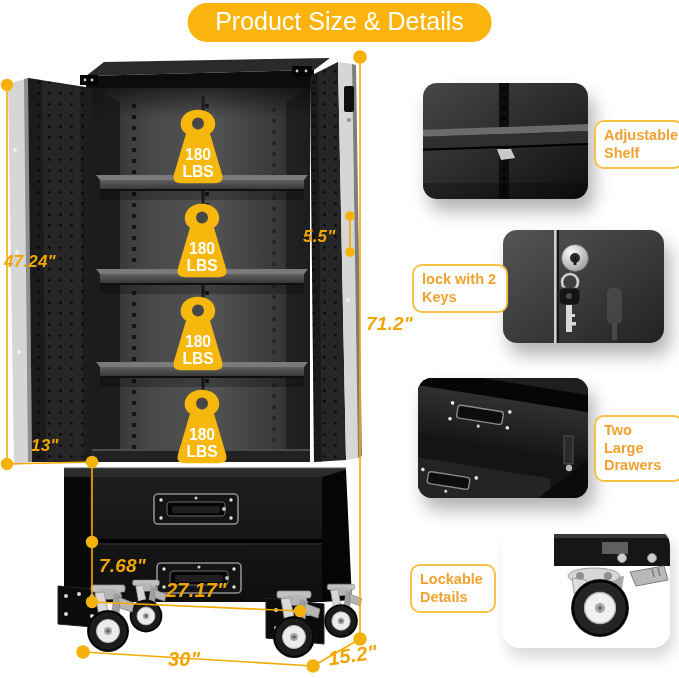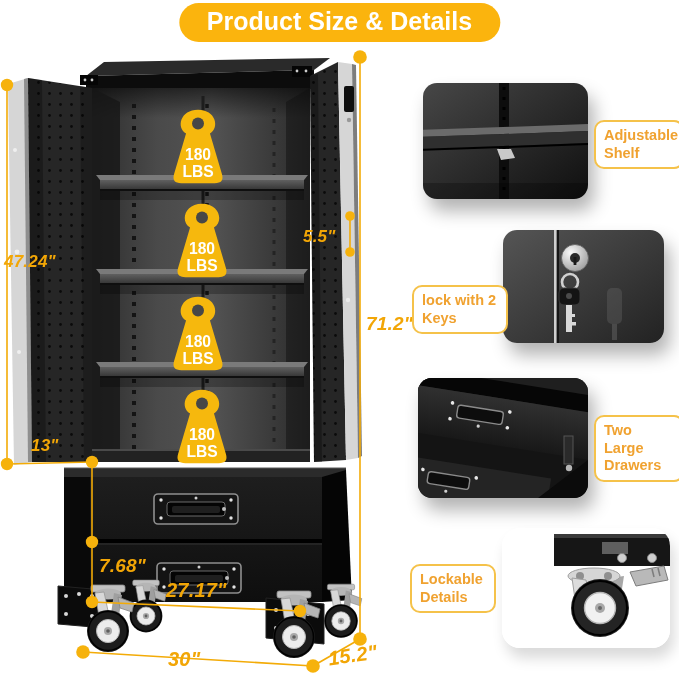--- a/index.html
+++ b/index.html
@@ -1,20 +1,20 @@
 <!DOCTYPE html>
 <html><head>
 <meta charset="utf-8">
 <style>
   html,body{margin:0;padding:0;background:#fff;}
   #stage{position:relative;width:679px;height:678px;background:#ffffff;overflow:hidden;
          font-family:"Liberation Sans",sans-serif;}
   #cab-svg{position:absolute;left:0;top:0;z-index:1;}
   .title-pill{position:absolute;left:50%;top:3px;transform:translateX(-50%);
-      background:#FBB40D;color:#ffffff;font-weight:700;font-size:25px;line-height:1;
+      background:#FBB40D;color:#ffffff;font-weight:400;font-size:25px;line-height:1;
       padding:6px 28px 8px 28px;border-radius:20px;white-space:nowrap;z-index:4;}
   .dim{position:absolute;color:#F2A606;font-weight:800;font-style:italic;
       white-space:nowrap;z-index:3;letter-spacing:0.2px;}
   .d-doorh{left:4px;top:252px;font-size:17px;}
   .d-doorw{left:31px;top:436px;font-size:17px;}
   .d-gap{left:303px;top:227px;font-size:17px;}
   .d-totalh{left:366px;top:313px;font-size:19px;}
   .d-drawerh{left:99px;top:555px;font-size:19px;}
   .d-drawerw{left:166px;top:579px;font-size:20px;}
   .d-totalw{left:168px;top:648px;font-size:20px;}
@@ -24,21 +24,21 @@
   .fbox svg{display:block;}
   .fb-a{left:423px;top:83px;width:165px;height:116px;}
   .fb-b{left:503px;top:230px;width:161px;height:113px;}
   .fb-c{left:418px;top:378px;width:170px;height:120px;}
   .fb-d{left:502px;top:528px;width:168px;height:120px;background:#ffffff;
         box-shadow:4px 10px 14px rgba(0,0,0,0.15);border-radius:18px;}
   .flabel{position:absolute;background:#ffffff;border:2px solid #F5C24A;border-radius:10px;
       color:#F0A230;font-weight:700;font-size:14.5px;line-height:1.22;padding:5px 8px;
       z-index:3;}
   .fl-a{left:594px;top:120px;width:70px;}
-  .fl-b{left:412px;top:264px;width:76px;margin-top:21px;}
+  .fl-b{left:412px;top:264px;width:76px;}
   .fl-c{left:594px;top:415px;width:70px;}
   .fl-d{left:410px;top:564px;width:66px;}
 </style>
 </head>
 <body>
 
 <div id="stage">
 
   <svg id="cab-svg" width="679" height="678" viewBox="0 0 679 678">
     <defs>

